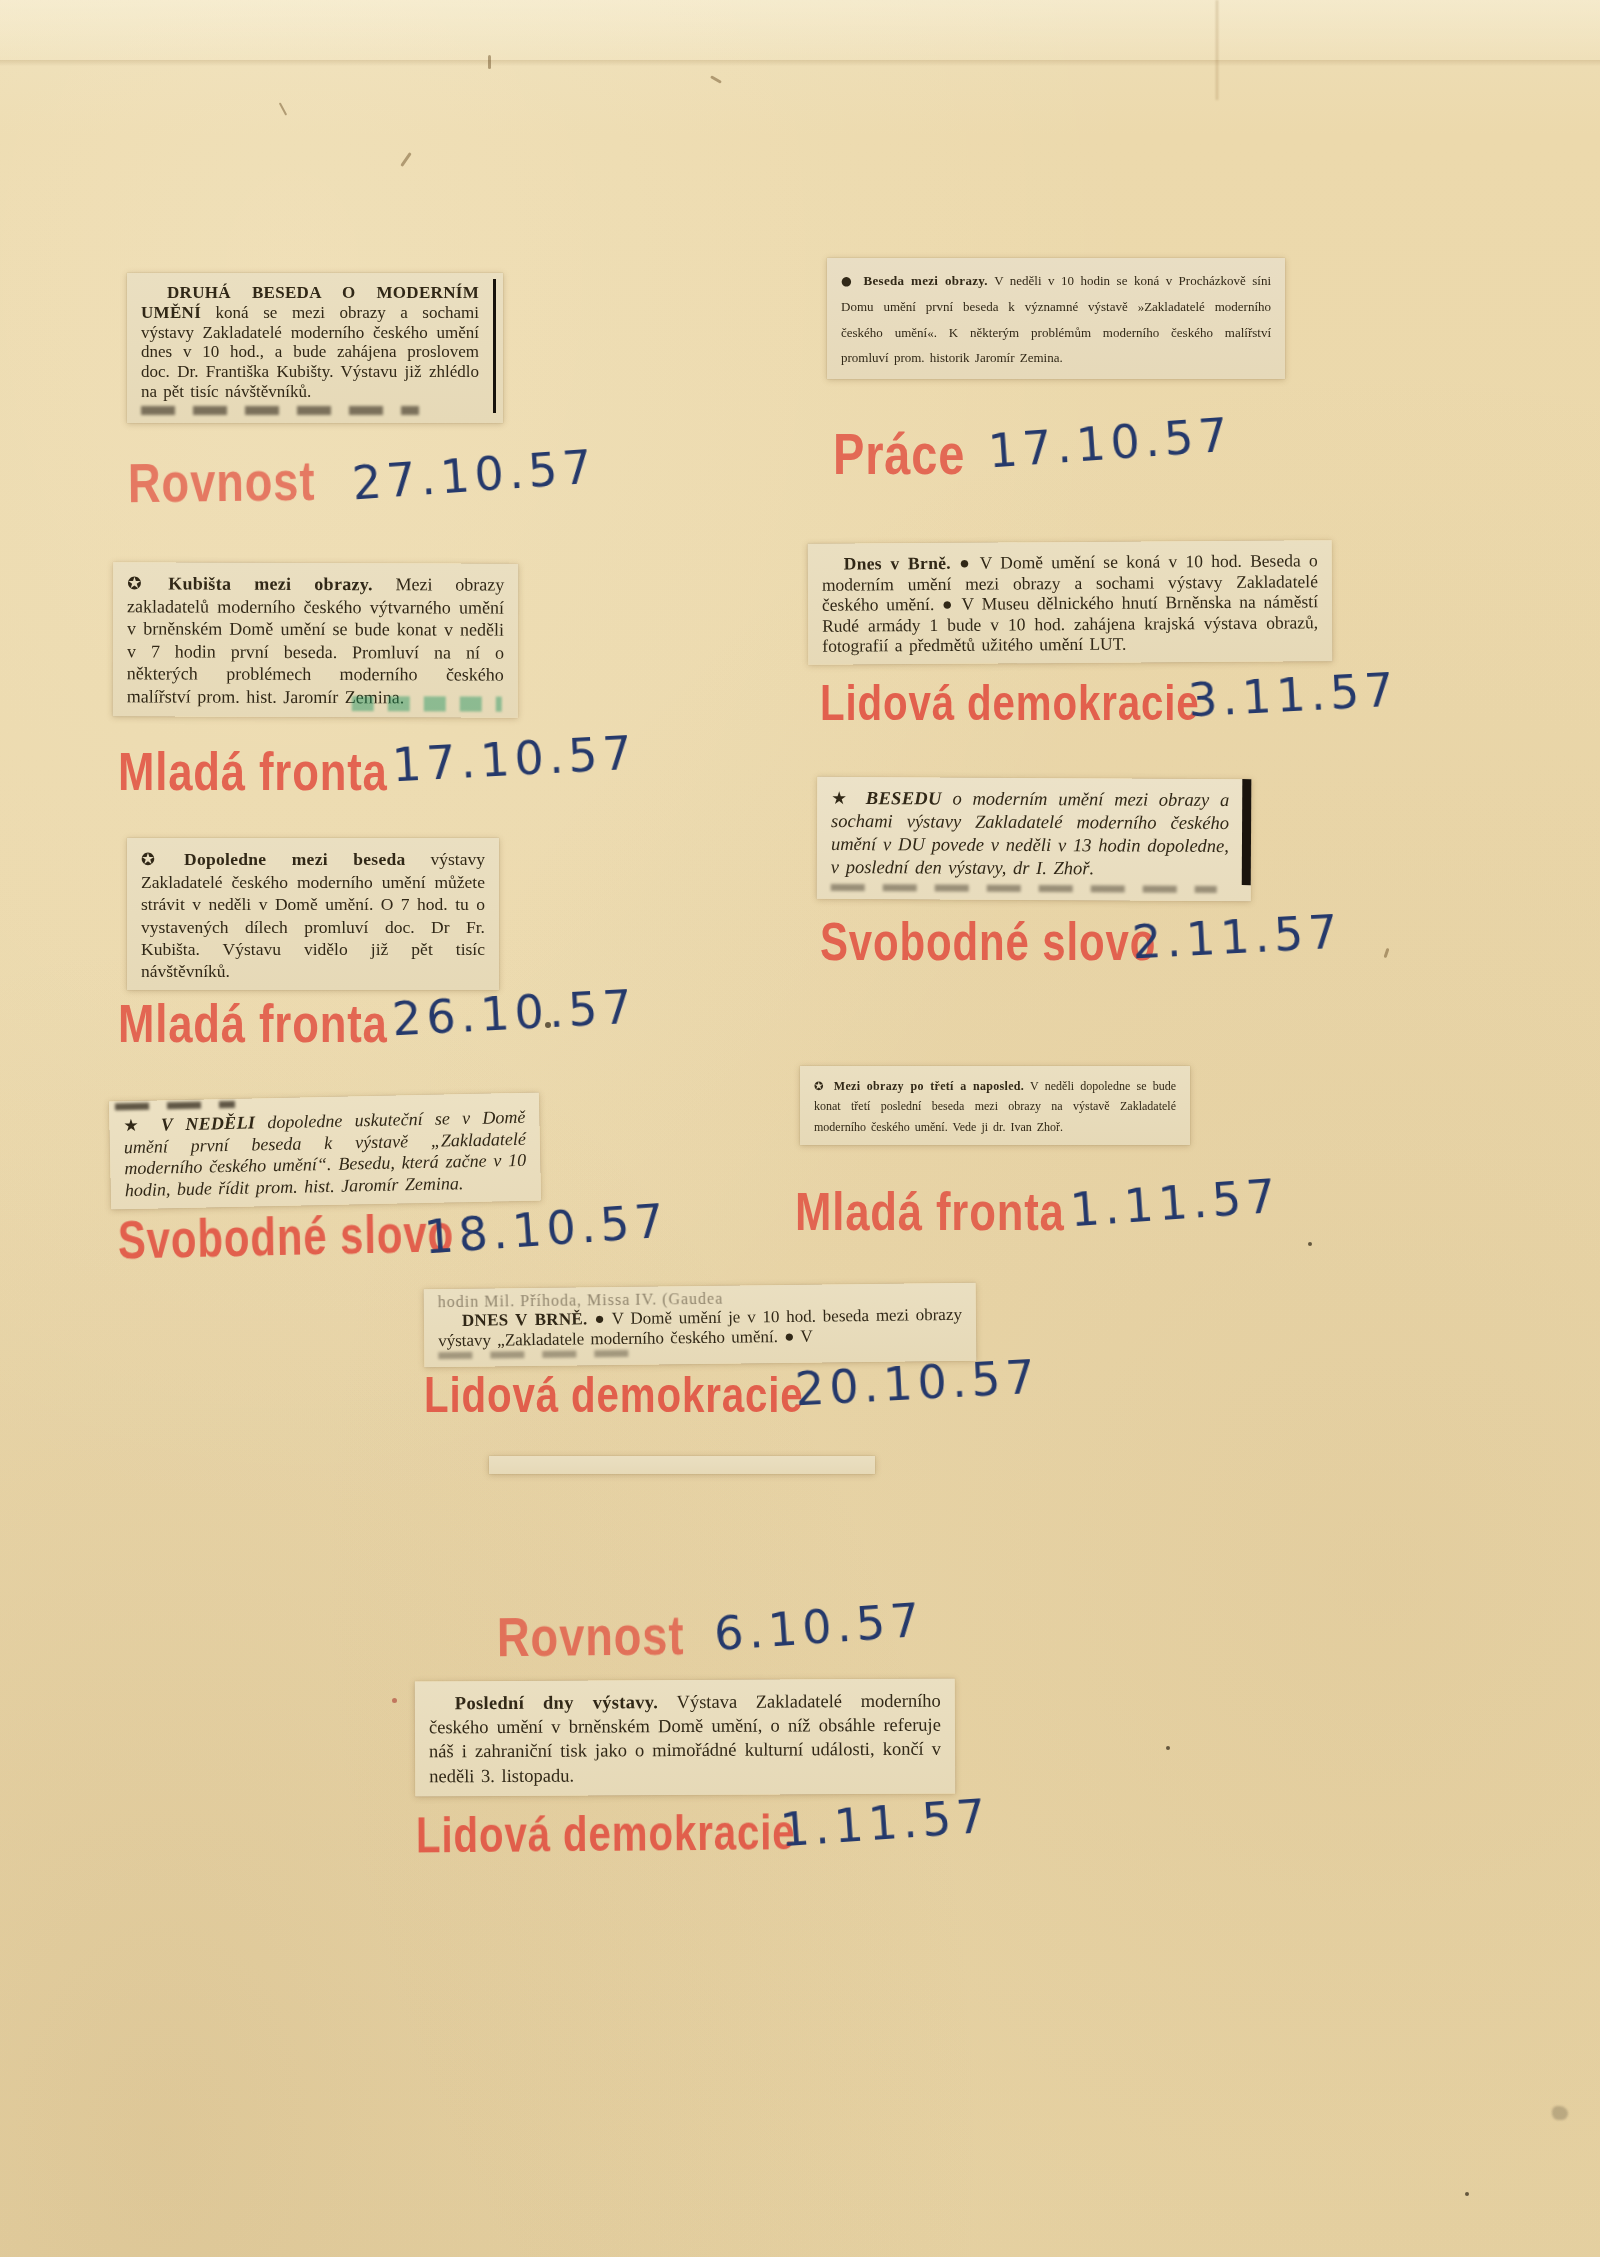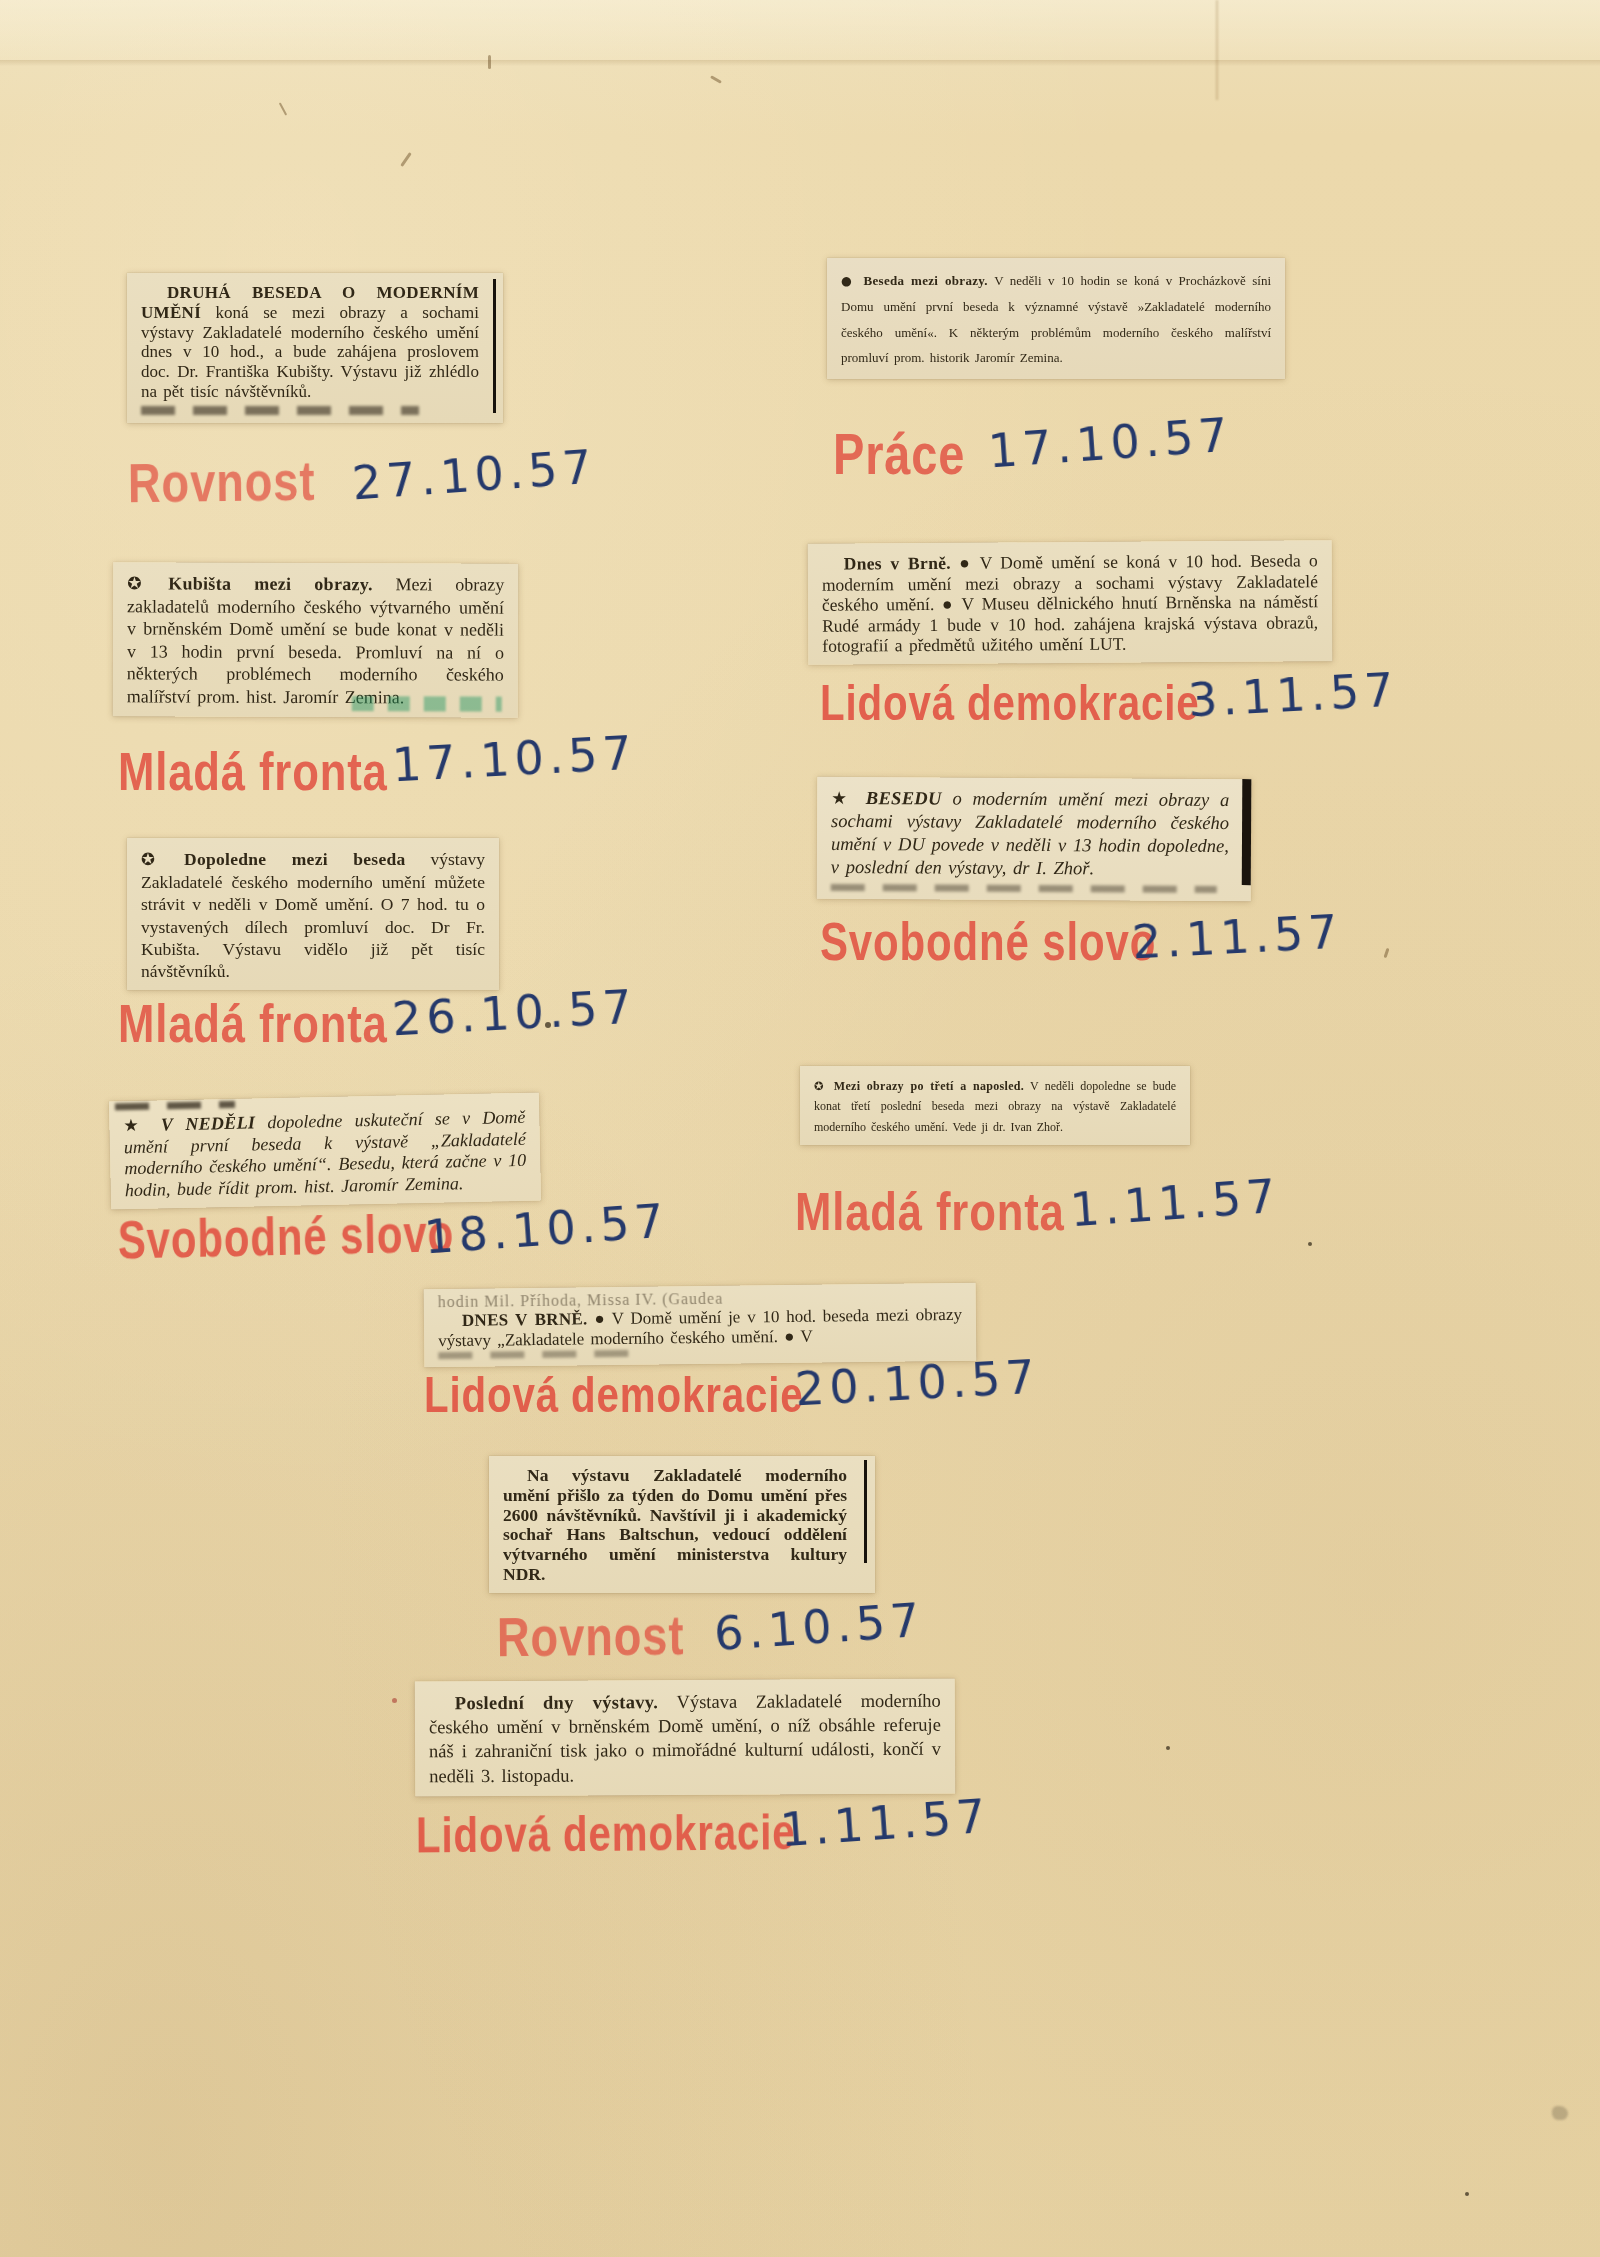--- a/index.html
+++ b/index.html
@@ -74,21 +74,21 @@
     <div class="cutline" style="margin-top:4px;height:9px;width:80%;"></div>
     <div class="vrule" style="right:7px;top:6px;bottom:10px;width:3px;"></div>
   </div>
   <span class="stamp" style="left:128px;top:452px;font-size:54px;opacity:.68;transform:scale(.84,1.04) rotate(-.6deg);">Rovnost</span>
   <span class="date" style="left:352px;top:448px;font-size:46px;transform:rotate(-4deg);">27.10.57</span>
 
   <div class="clip" style="left:113px;top:563px;width:405px;transform:rotate(.2deg);">
     <p style="font-size:18px;line-height:22.6px;">
       <span class="mk">✪</span>
       <b>Kubišta mezi obrazy.</b>
-      <span>Mezi obrazy zakladatelů moderního českého výtvarného umění v brněnském Domě umění se bude konat v neděli v 13 hodin první beseda. Promluví na ní o některých problémech moderního českého malířství prom. hist. Jaromír Zemina.</span>
+      <span>Mezi obrazy zakladatelů moderního českého výtvarného umění v brněnském Domě umění se bude konat v neděli v 7 hodin první beseda. Promluví na ní o některých problémech moderního českého malířství prom. hist. Jaromír Zemina.</span>
     </p>
     <div class="cutline-green" style="position:absolute;right:16px;bottom:6px;width:150px;height:15px;"></div>
   </div>
   <span class="stamp" style="left:118px;top:742px;font-size:52px;opacity:.82;transform:scale(.84,1.04);">Mladá fronta</span>
   <span class="date" style="left:392px;top:732px;font-size:46px;transform:rotate(-3deg);">17.10.57</span>
 
   <div class="clip" style="left:127px;top:838px;width:372px;">
     <p style="font-size:17.5px;line-height:22.2px;">
       <span class="mk">✪</span>
       <b>Dopoledne mezi beseda</b>
@@ -157,24 +157,20 @@
     <p style="font-size:17px;line-height:19.6px;text-indent:24px;">
       <b>DNES V BRNĚ.</b>
       <span>● V Domě umění je v 10 hod. beseda mezi obrazy výstavy „Zakladatele moderního českého umění. ● V</span>
     </p>
     <div class="cutline" style="margin-top:2px;height:7px;width:38%;opacity:.35;"></div>
   </div>
   <span class="stamp" style="left:424px;top:1368px;font-size:48px;opacity:.84;transform:scale(.84,1.04);">Lidová demokracie</span>
   <span class="date" style="left:795px;top:1356px;font-size:46px;transform:rotate(-3deg);">20.10.57</span>
 
   <div class="clip" style="left:489px;top:1456px;width:386px;">
-    <p style="font-size:17.5px;line-height:19.8px;text-indent:24px;font-weight:bold;padding-right:14px;">
-      <span>Na výstavu Zakladatelé moderního</span>
-      <span>umění přišlo za týden do Domu umění přes 2600 návštěvníků. Navštívil ji i akademický sochař Hans Baltschun, vedoucí oddělení výtvarného umění ministerstva kultury NDR.</span>
-    </p>
     <div class="vrule" style="right:8px;top:4px;bottom:30px;width:3px;"></div>
   </div>
   <span class="stamp" style="left:497px;top:1606px;font-size:54px;opacity:.70;transform:scale(.84,1.04) rotate(-.5deg);">Rovnost</span>
   <span class="date" style="left:714px;top:1600px;font-size:46px;transform:rotate(-4deg);">6.10.57</span>
 
   <div class="clip" style="left:415px;top:1680px;width:540px;transform:rotate(-.3deg);">
     <p style="font-size:18.5px;line-height:24.2px;text-indent:26px;">
       <b>Poslední dny výstavy.</b>
       <span>Výstava Zakladatelé moderního českého umění v brněnském Domě umění, o níž obsáhle referuje náš i zahraniční tisk jako o mimořádné kulturní události, končí v neděli 3. listopadu.</span>
     </p>

